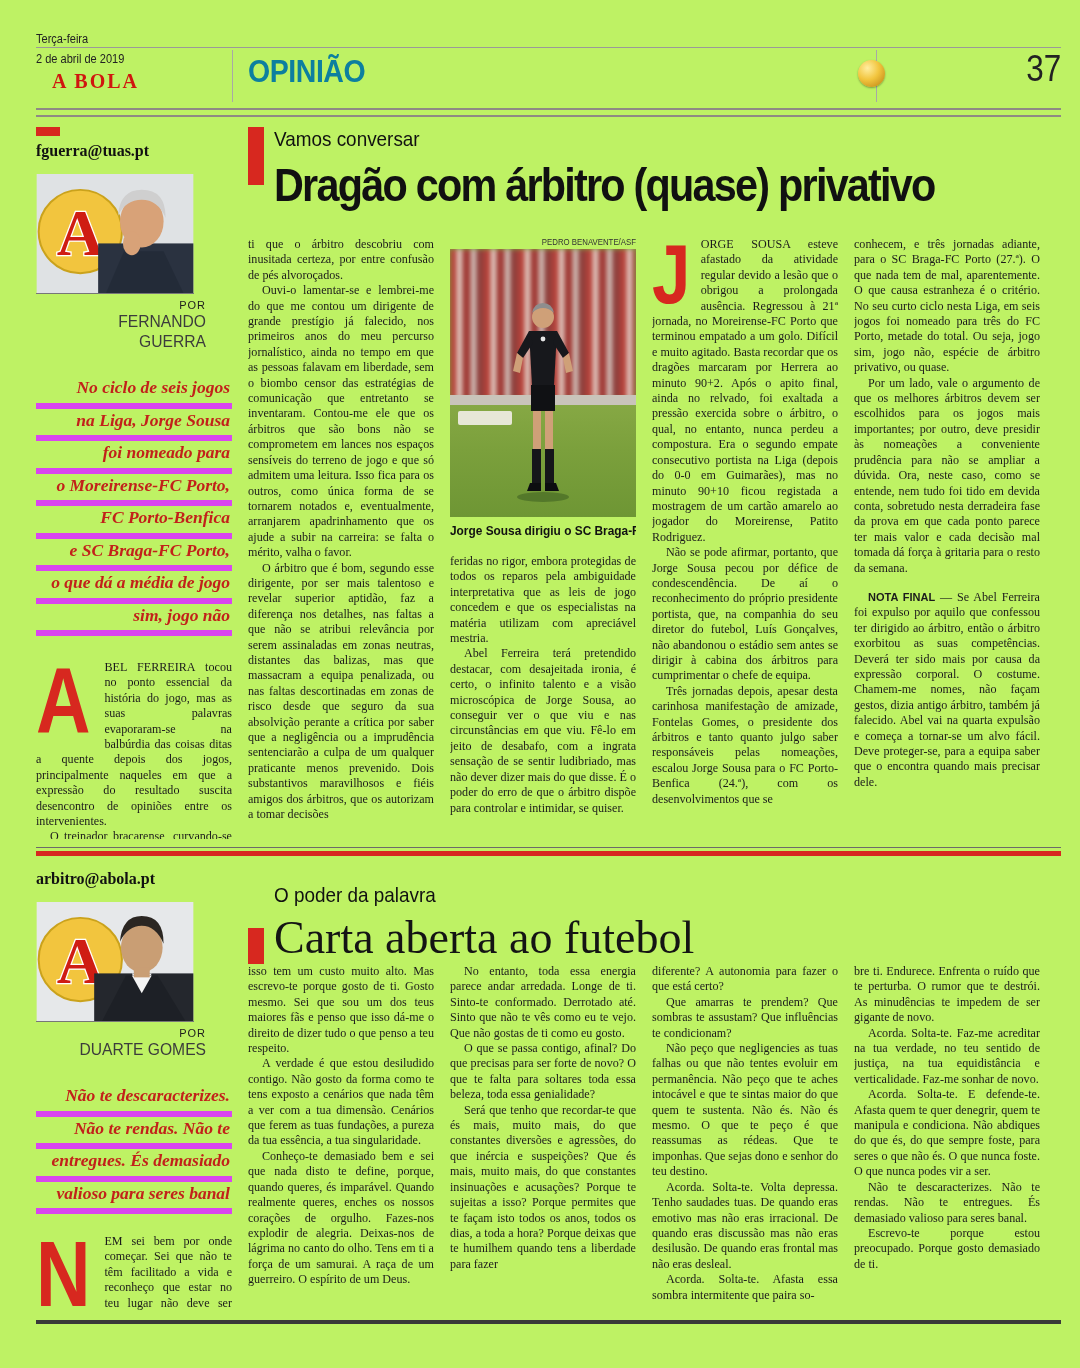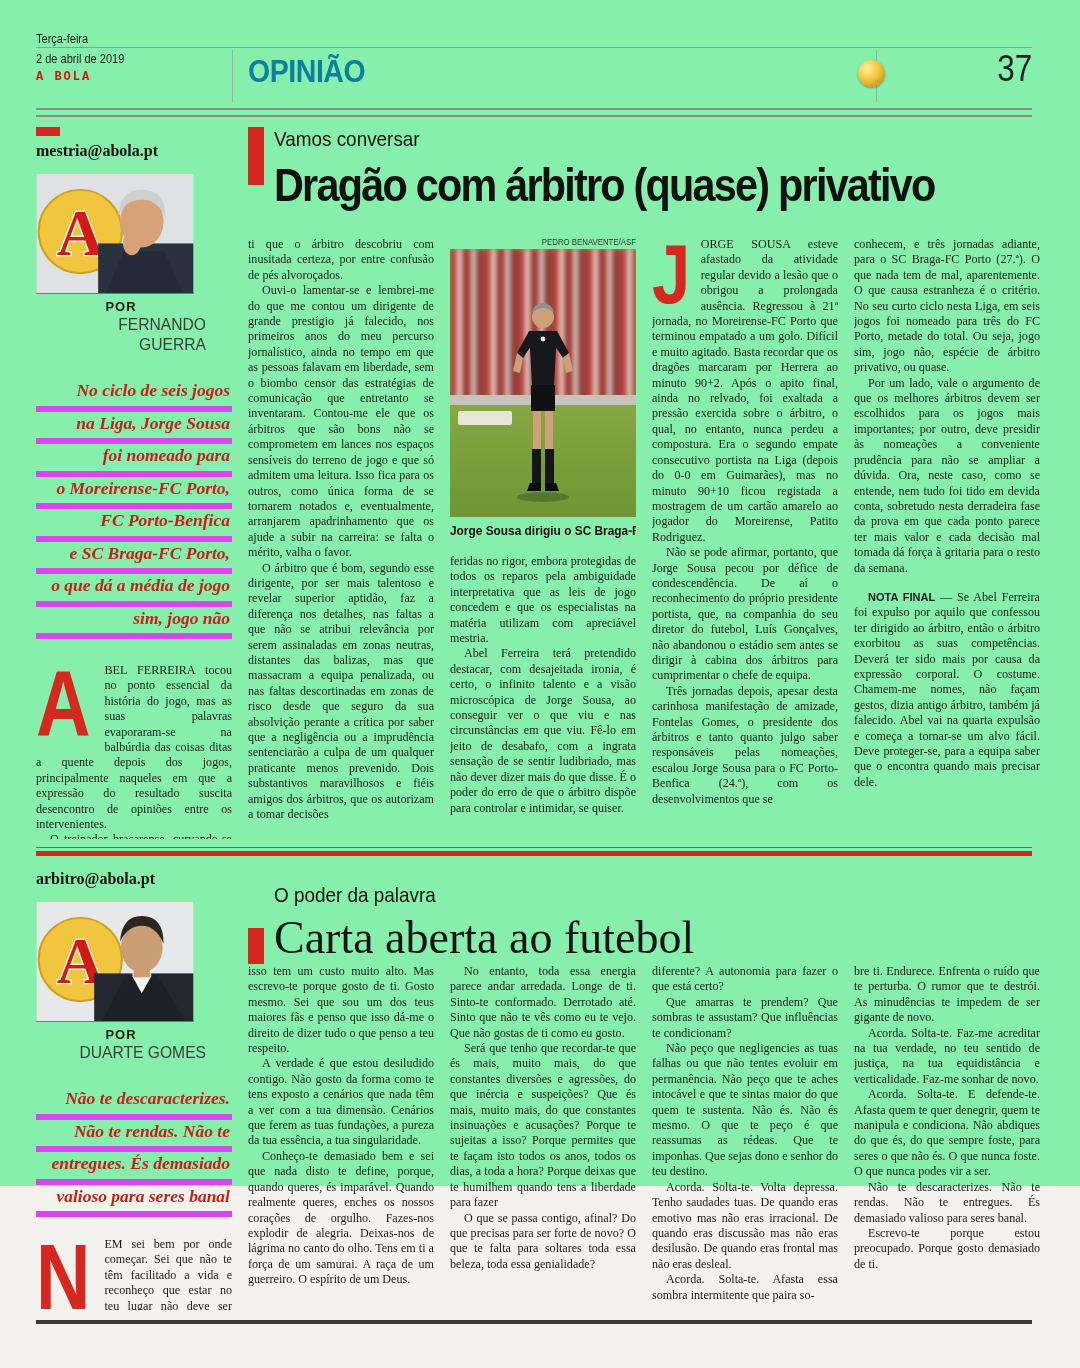--- a/index.html
+++ b/index.html
@@ -1,30 +1,30 @@
 <!DOCTYPE html>
 <html lang="pt"><head>
 <meta charset="utf-8">
 <style>
   * { margin:0; padding:0; box-sizing:border-box; }
   html,body { background:#f3f2ef; }
   body { width:1080px; height:1368px; overflow:hidden;
          font-family:"Liberation Serif", serif; color:#1b1b1b; }
-  .page { width:1080px; height:1186px; background:#86efac; position:relative;
-          padding:30px 48px 0 36px; }
+  .page { width:1080px; height:1368px; background:#bef264; position:relative;
+          padding:30px 19px 0 36px; }
 
   
   .hdr { position:relative; height:74px; }
   .hdr-hairline { position:absolute; left:0; right:0; top:17px; border-top:1px solid #9a9a98; }
   .hdr-weekday { position:absolute; left:0; top:2px; font-family:"Liberation Sans",sans-serif;
                  font-size:12px; color:#222; transform:scaleX(.92); transform-origin:left; }
   .hdr-date { position:absolute; left:0; top:22px; font-family:"Liberation Sans",sans-serif;
               font-size:12px; color:#222; transform:scaleX(.92); transform-origin:left; }
-  .hdr-brand { position:absolute; left:0; top:40px; color:#d0160f; font-weight:700;
-               font-size:12px; letter-spacing:2px; font-family:Liberation Mono, monospace; }
+  .hdr-brand { position:absolute; left:16px; top:40px; color:#d0160f; font-weight:700;
+               font-size:20px; letter-spacing:2px; font-family:Liberation Serif, serif; }
   .hdr-sep { position:absolute; top:20px; height:52px; border-left:1px solid #a8a8a6; }
   .sep1 { left:196px; } .sep2 { left:840px; }
   .hdr-section { position:absolute; left:212px; top:24px; color:#0d7f9f; font-weight:700;
                  font-family:"Liberation Sans",sans-serif; font-size:31px; letter-spacing:-.5px;
                  transform:scaleX(.92); transform-origin:left; }
   .hdr-ball { position:absolute; left:822px; top:30px; width:27px; height:27px; border-radius:50%;
               background:radial-gradient(circle at 35% 30%, #ffeea0, #f2c53e 45%, #c8911c 85%, #a87613);
               box-shadow:0 1px 2px rgba(0,0,0,.35); }
   .hdr-pagenum { position:absolute; right:0; top:18px; font-family:"Liberation Sans",sans-serif;
                  font-size:37px; color:#222; transform:scaleX(.85); transform-origin:right; }
@@ -51,22 +51,22 @@
             letter-spacing:-2px; color:#111; transform:scaleX(.88); transform-origin:left;
             margin-top:6px; white-space:nowrap; }
   .title2 { font-family:"Liberation Serif",serif; font-weight:400; font-size:46px;
             color:#141414; margin-top:4px; white-space:nowrap; }
 
   
   .red-tick { width:24px; height:9px; background:#d7281f; margin-bottom:6px; }
   .email { font-family:"Liberation Serif",serif; font-weight:700; font-size:16px; color:#111; }
   .portrait { width:158px; height:120px; margin-top:14px; display:block;
               border-bottom:1px solid #777; }
-  .por { font-family:"Liberation Sans",sans-serif; font-weight:700; font-size:13px;
-         letter-spacing:1px; text-align:center; margin-top:5px; color:#1c1c1c; width:170px; }
+  .por { font-family:"Liberation Sans",sans-serif; font-weight:400; font-size:11px;
+         letter-spacing:1px; text-align:right; margin-top:5px; color:#1c1c1c; width:170px; }
   .author { font-family:"Liberation Sans",sans-serif; font-size:17px; color:#3c3c3c;
             text-align:right; width:170px; transform:scaleX(.92); transform-origin:right;
             margin-top:1px; }
   .quote { margin-top:24px; color:#c2211a; font-style:italic; font-weight:700;
            font-size:17.5px; line-height:1; }
   .quote .qline { text-align:right; padding:3px 2px 6px 0; border-bottom:6px solid #d946ef; }
   .sbody { margin-top:24px; }
 
   
   .bodytext p { font-size:12.1px; line-height:15.4px; text-align:justify; text-indent:14px; }
@@ -117,21 +117,21 @@
     <div class="hdr-sep sep2"></div>
     <div class="hdr-ball"></div>
     <div class="hdr-pagenum">37</div>
   </header>
   <div class="double-rule"></div>
 
   <section class="article a1">
 
     <aside>
       <div class="red-tick"></div>
-      <div class="email">mestria@abola.pt</div>
+      <div class="email">fguerra@tuas.pt</div>
 
       <svg class="portrait" viewBox="0 0 158 120">
         <rect width="158" height="120" fill="#dfe2e4"></rect>
         <circle cx="44" cy="58" r="42" fill="#f2c53e"></circle>
         <circle cx="44" cy="58" r="42" fill="none" stroke="#caa21c" stroke-width="2"></circle>
         <text x="44" y="82" text-anchor="middle" font-family="Liberation Serif,serif" font-weight="700" font-size="66" fill="#cf1d13" stroke="#ffffff" stroke-width="2.5" paint-order="stroke">A</text>
         <rect x="62" y="70" width="96" height="50" fill="#2a3240"></rect>
         <path d="M70,120 L88,78 L128,78 L148,120 Z" fill="#232b38"></path>
         <ellipse cx="106" cy="48" rx="22" ry="26" fill="#d8a278"></ellipse>
         <path d="M82,42 Q84,16 106,16 Q130,16 130,44 Q122,26 106,26 Q90,26 82,42 Z" fill="#cfcfcf"></path>
@@ -263,22 +263,22 @@
     </div>
 
     <div class="col bodytext">
       <p class="ni">isso tem um custo muito alto. Mas escrevo-te porque gosto de ti. Gosto mesmo. Sei que sou um dos teus maiores fãs e penso que isso dá-me o direito de dizer tudo o que penso a teu respeito.</p>
       <p>A verdade é que estou desiludido contigo. Não gosto da forma como te tens exposto a cenários que nada têm a ver com a tua dimensão. Cenários que ferem as tuas fundações, a pureza da tua essência, a tua singularidade.</p>
       <p>Conheço-te demasiado bem e sei que nada disto te define, porque, quando queres, és imparável. Quando realmente queres, enches os nossos corações de orgulho. Fazes-nos explodir de alegria. Deixas-nos de lágrima no canto do olho. Tens em ti a força de um samurai. A raça de um guerreiro. O espírito de um Deus.</p>
     </div>
 
     <div class="col bodytext">
       <p>No entanto, toda essa energia parece andar arredada. Longe de ti. Sinto-te conformado. Derrotado até. Sinto que não te vês como eu te vejo. Que não gostas de ti como eu gosto.</p>
+      <p>O que se passa contigo, afinal? Do que precisas para ser forte de novo? O que te falta para soltares toda essa beleza, toda essa genialidade?</p>
       <p>Será que tenho que recordar-te que és mais, muito mais, do que constantes diversões e agressões, do que inércia e suspeições? Que és mais, muito mais, do que constantes insinuações e acusações? Porque te sujeitas a isso? Porque permites que te façam isto todos os anos, todos os dias, a toda a hora? Porque deixas que te humilhem quando tens a liberdade para fazer</p>
-      <p>O que se passa contigo, afinal? Do que precisas para ser forte de novo? O que te falta para soltares toda essa beleza, toda essa genialidade?</p>
     </div>
 
     <div class="col bodytext">
       <p class="ni">diferente? A autonomia para fazer o que está certo?</p>
       <p>Que amarras te prendem? Que sombras te assustam? Que influências te condicionam?</p>
       <p>Não peço que negligencies as tuas falhas ou que não tentes evoluir em permanência. Não peço que te aches intocável e que te sintas maior do que quem te sustenta. Não és. Não és mesmo. O que te peço é que reassumas as rédeas. Que te imponhas. Que sejas dono e senhor do teu destino.</p>
       <p>Acorda. Solta-te. Volta depressa. Tenho saudades tuas. De quando eras emotivo mas não eras irracional. De quando eras discussão mas não eras desilusão. De quando eras frontal mas não eras desleal.</p>
       <p>Acorda. Solta-te. Afasta essa sombra intermitente que paira so-</p>
     </div>
 

